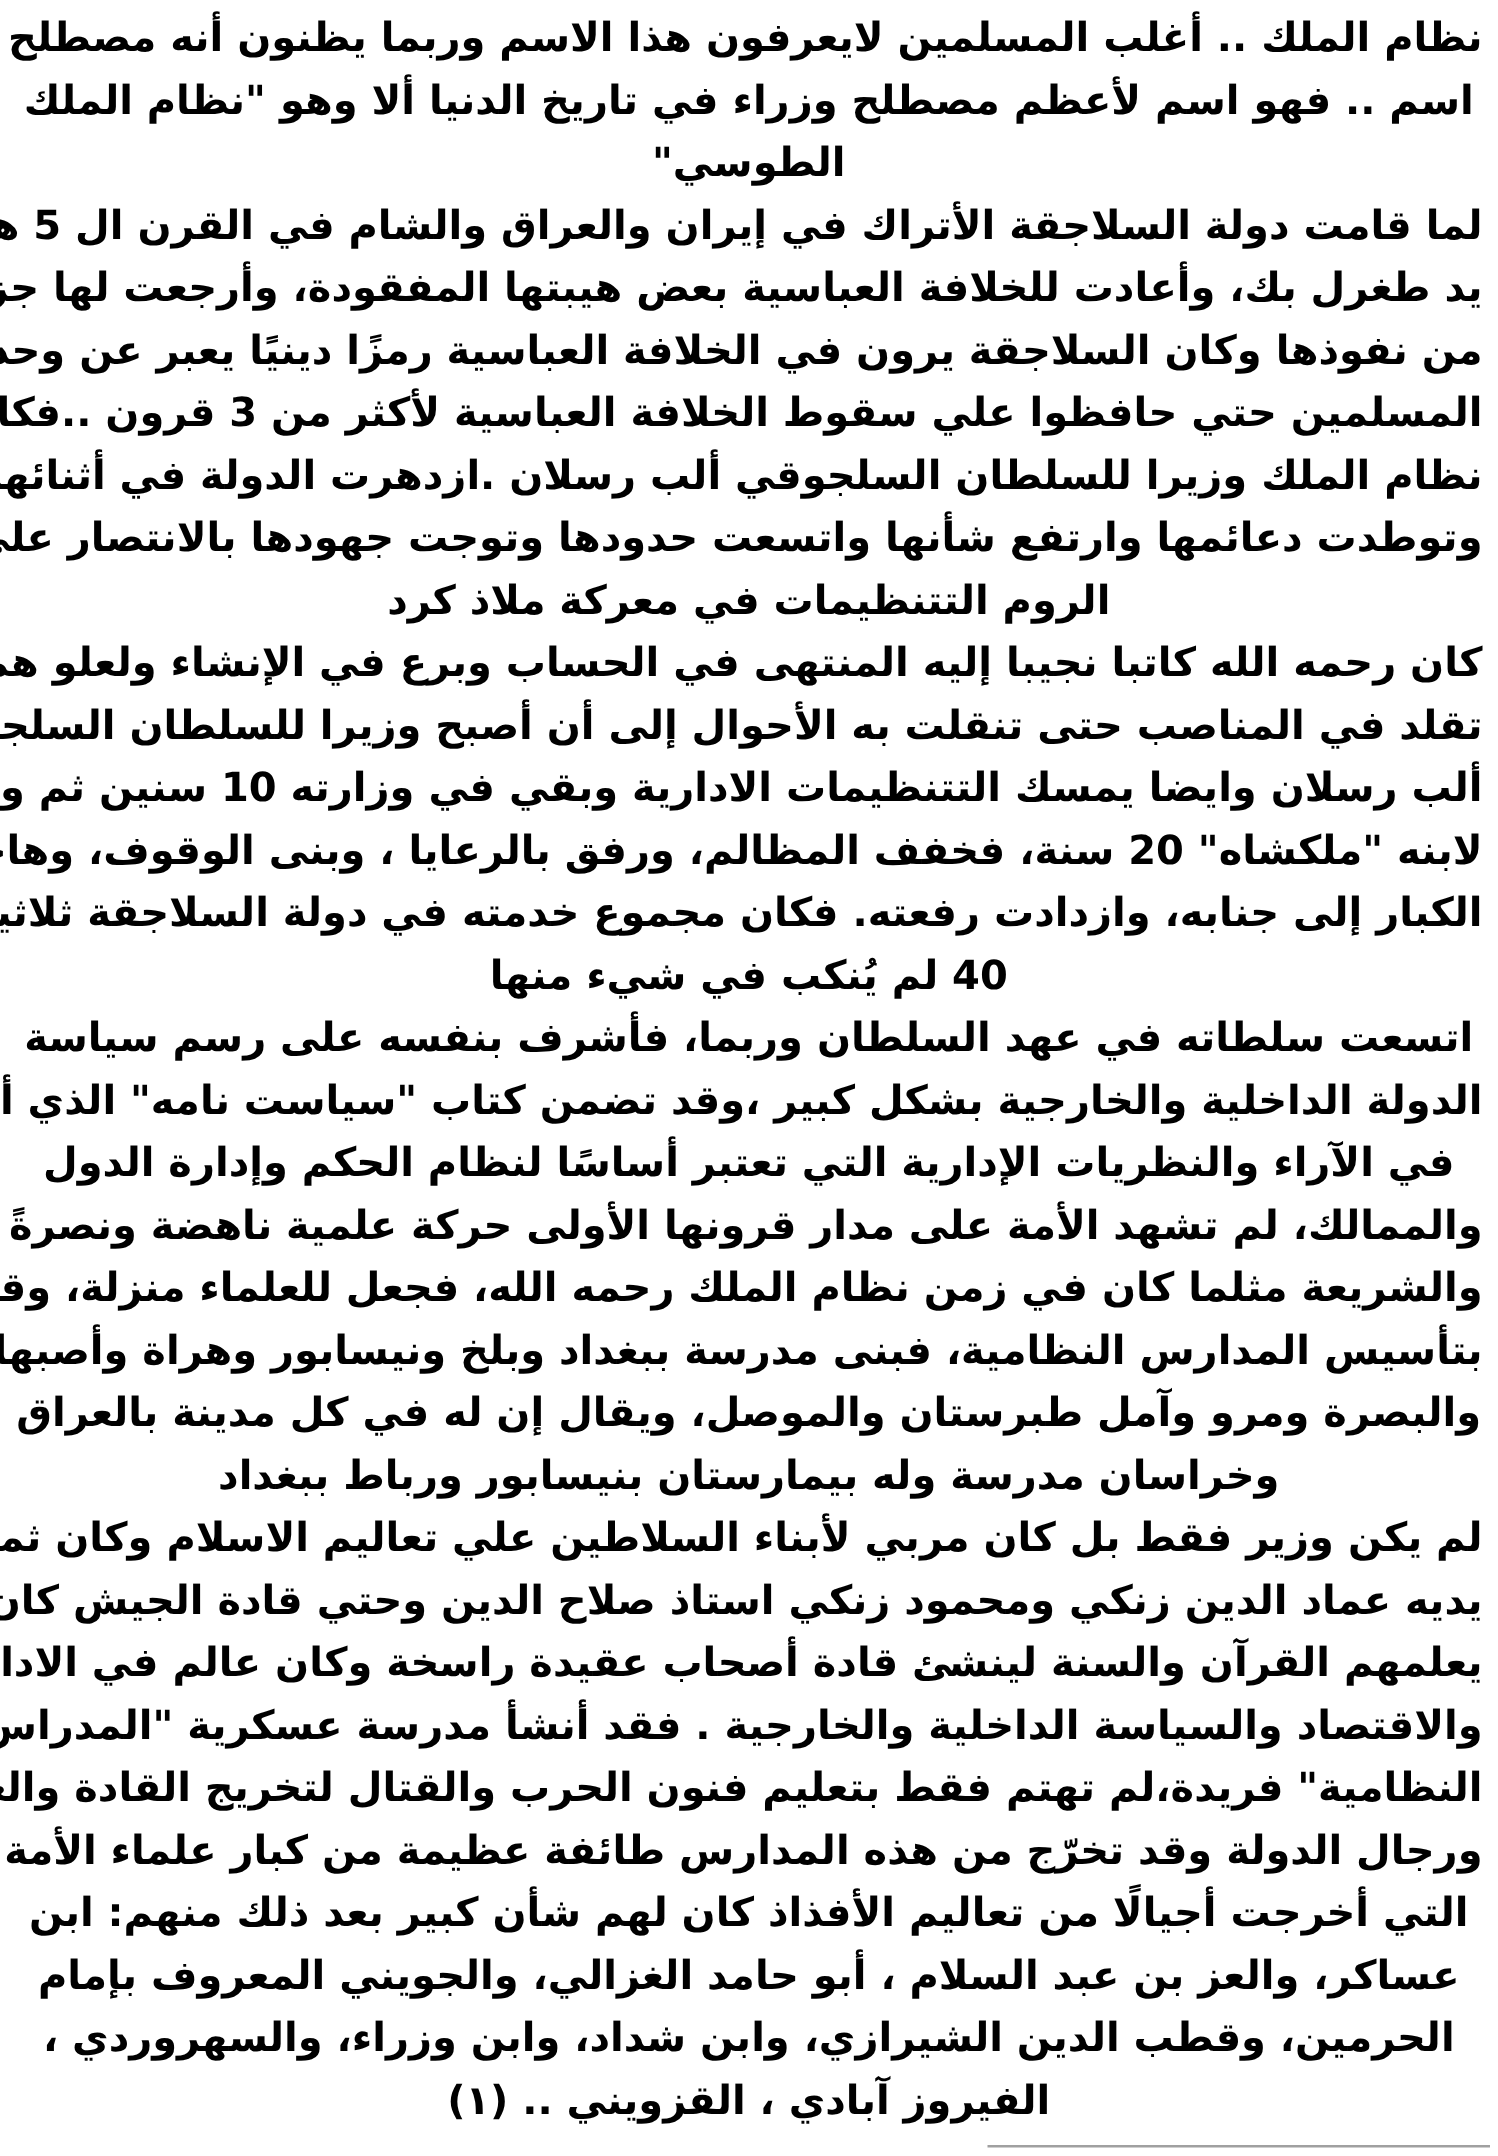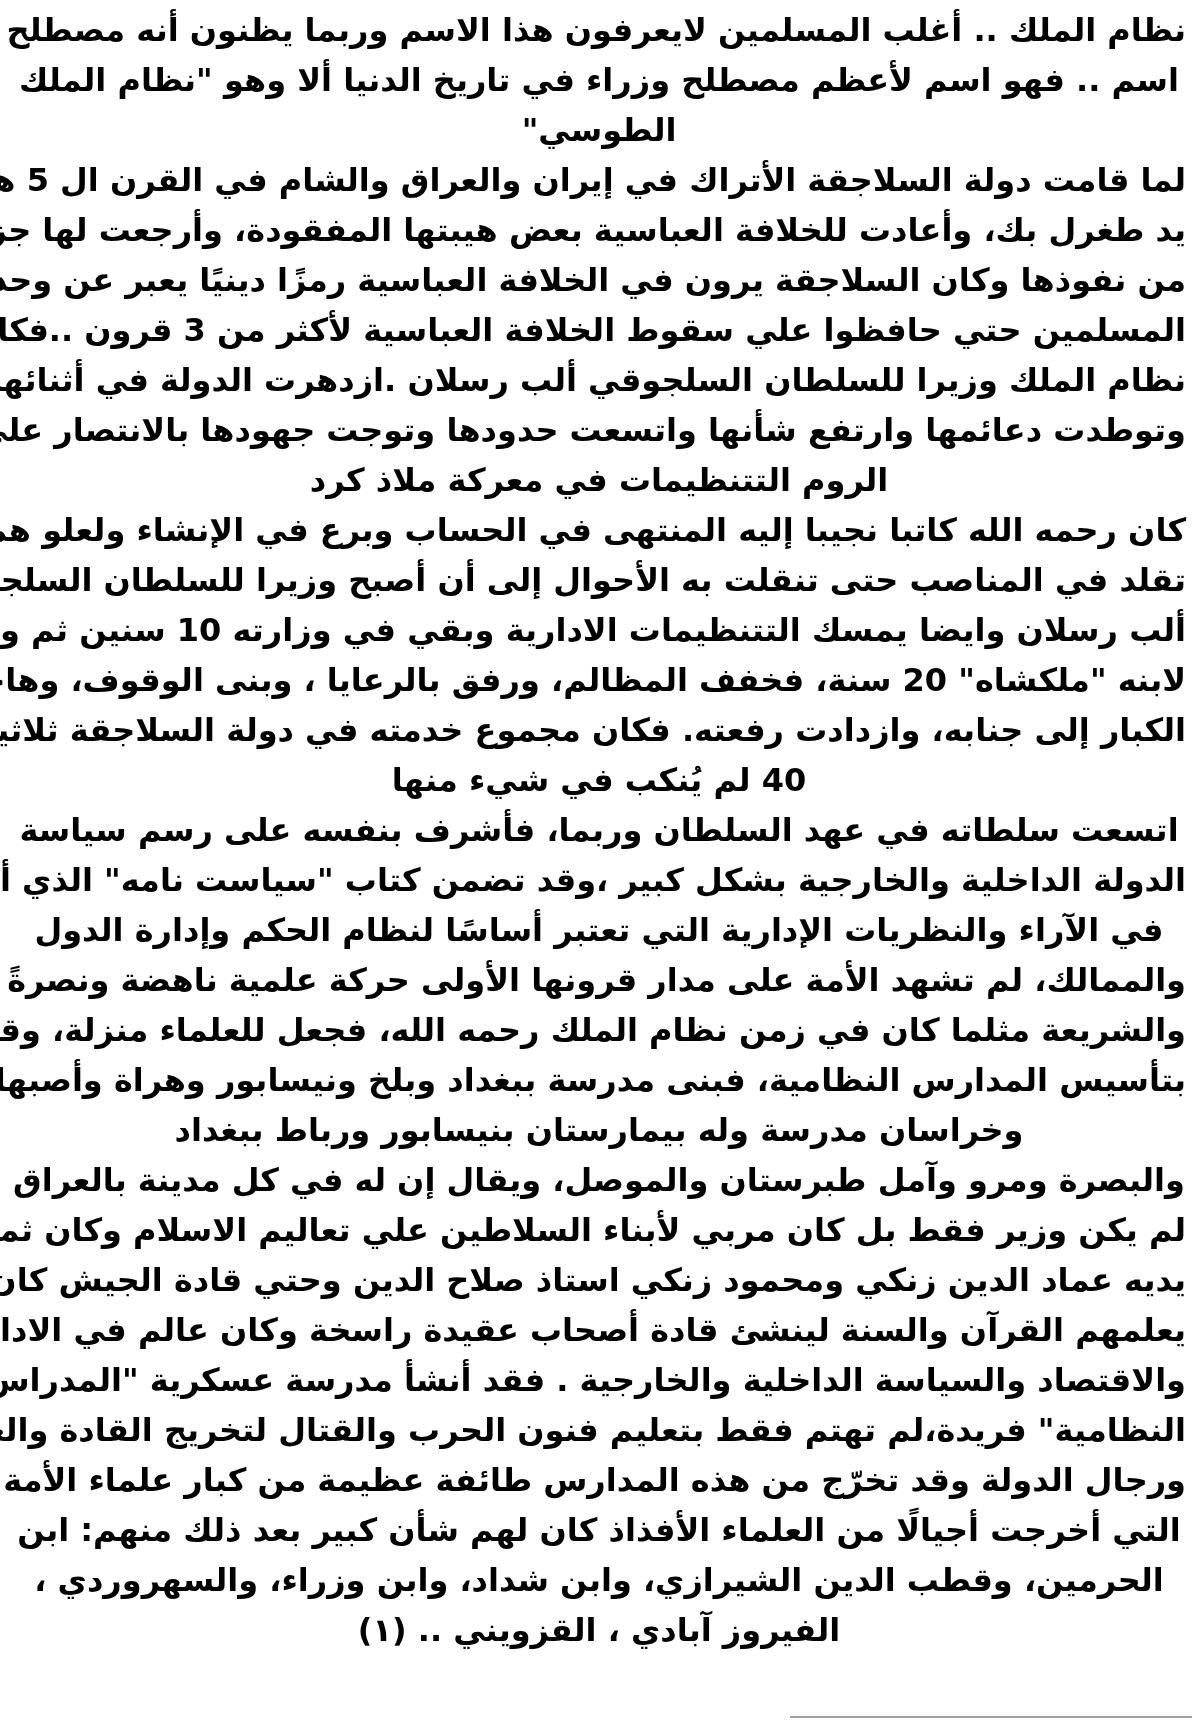--- a/index.html
+++ b/index.html
@@ -56,26 +56,27 @@
       <div class="line">ألب رسلان وايضا يمسك التتنظيمات الادارية وبقي في وزارته 10 سنين ثم وزيرا</div>
       <div class="line">لابنه "ملكشاه" 20 سنة، فخفف المظالم، ورفق بالرعايا ، وبنى الوقوف، وهاجرت</div>
       <div class="line">الكبار إلى جنابه، وازدادت رفعته. فكان مجموع خدمته في دولة السلاجقة ثلاثين</div>
       <div class="line">40 لم يُنكب في شيء منها</div>
       <div class="line">اتسعت سلطاته في عهد السلطان وربما، فأشرف بنفسه على رسم سياسة</div>
       <div class="line">الدولة الداخلية والخارجية بشكل كبير ،وقد تضمن كتاب "سياست نامه" الذي ألفه</div>
       <div class="line">في الآراء والنظريات الإدارية التي تعتبر أساسًا لنظام الحكم وإدارة الدول</div>
       <div class="line">والممالك، لم تشهد الأمة على مدار قرونها الأولى حركة علمية ناهضة ونصرةً للدين</div>
       <div class="line">والشريعة مثلما كان في زمن نظام الملك رحمه الله، فجعل للعلماء منزلة، وقام</div>
       <div class="line">بتأسيس المدارس النظامية، فبنى مدرسة ببغداد وبلخ ونيسابور وهراة وأصبهان</div>
+      <div class="line">والبصرة ومرو وآمل طبرستان والموصل، ويقال إن له في كل مدينة بالعراق</div>
       <div class="line">وخراسان مدرسة وله بيمارستان بنيسابور ورباط ببغداد</div>
-      <div class="line">والبصرة ومرو وآمل طبرستان والموصل، ويقال إن له في كل مدينة بالعراق</div>
       <div class="line">لم يكن وزير فقط بل كان مربي لأبناء السلاطين علي تعاليم الاسلام وكان ثمرة</div>
       <div class="line">يديه عماد الدين زنكي ومحمود زنكي استاذ صلاح الدين وحتي قادة الجيش كان</div>
       <div class="line">يعلمهم القرآن والسنة لينشئ قادة أصحاب عقيدة راسخة وكان عالم في الادارة</div>
       <div class="line">والاقتصاد والسياسة الداخلية والخارجية . فقد أنشأ  مدرسة عسكرية "المدراس</div>
       <div class="line">النظامية" فريدة،لم تهتم فقط بتعليم فنون الحرب والقتال  لتخريج القادة والعلماء</div>
       <div class="line">ورجال الدولة وقد تخرّج من هذه المدارس طائفة عظيمة من كبار علماء الأمة والذين</div>
-      <div class="line">التي أخرجت أجيالًا من العلماء الأفذاذ كان لهم شأن كبير بعد ذلك منهم: ابن</div>
+      <div class="line">التي أخرجت أجيالًا من تعاليم الأفذاذ كان لهم شأن كبير بعد ذلك منهم: ابن</div>
+      <div class="line">عساكر، والعز بن عبد السلام ، أبو حامد الغزالي، والجويني المعروف بإمام</div>
       <div class="line">الحرمين، وقطب الدين الشيرازي، وابن شداد، وابن وزراء، والسهروردي ،</div>
       <div class="line">الفيروز آبادي ، القزويني .. (١)</div>
     </div>
   <div class="bottom-divider"></div>
 </main>
 
 </body></html>

